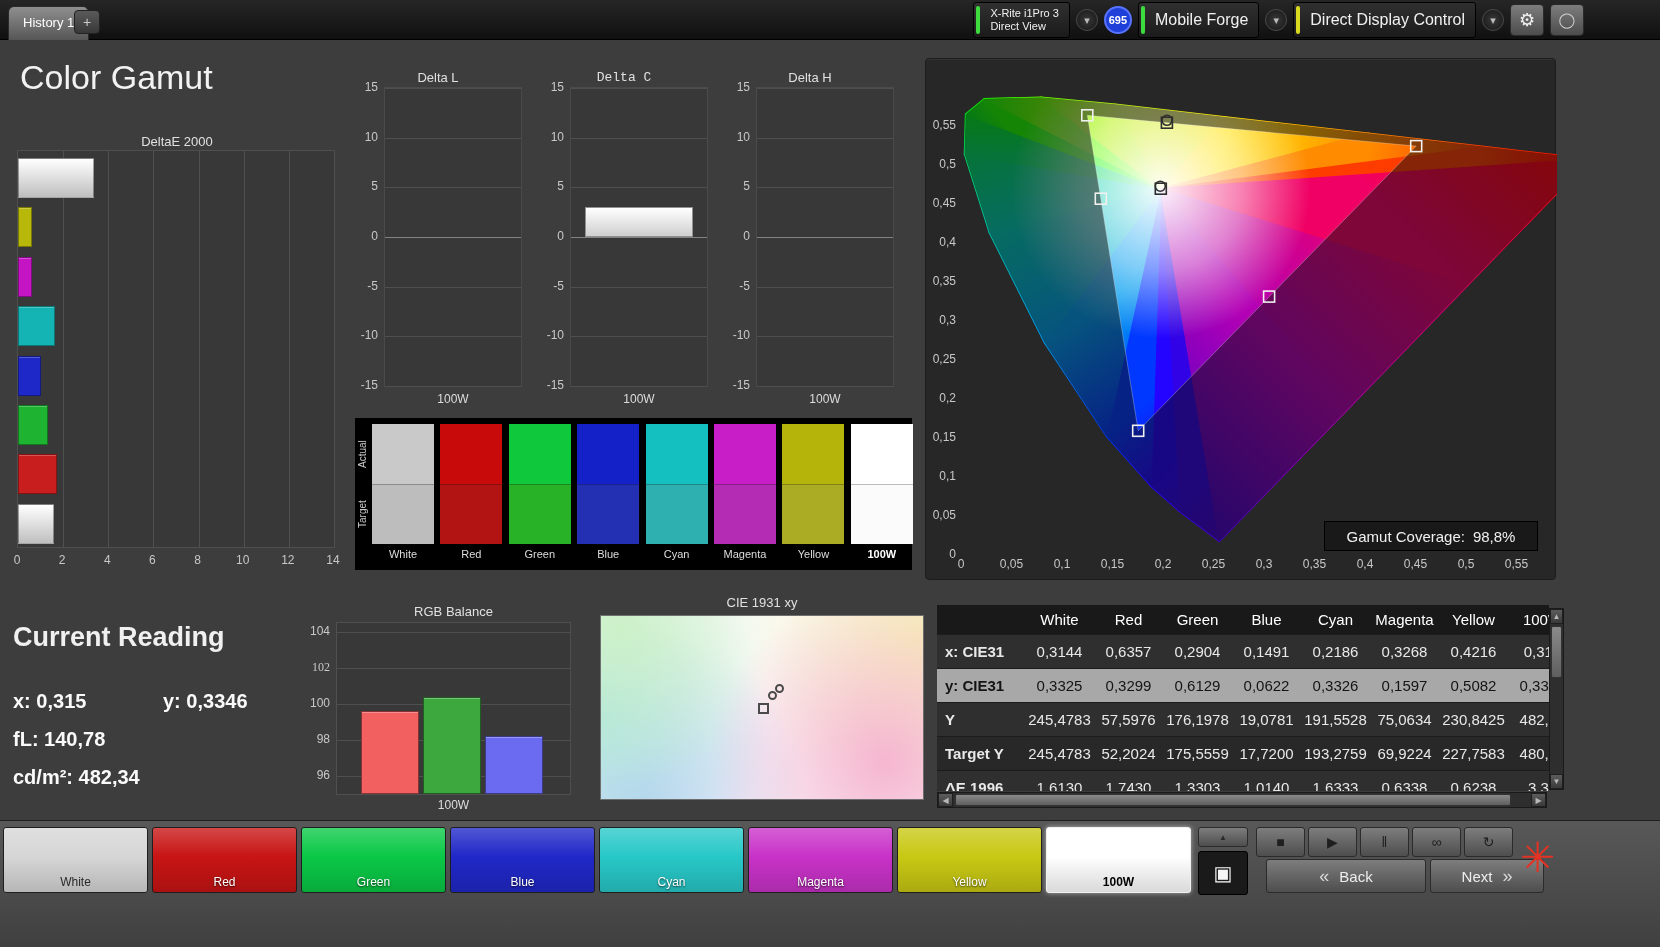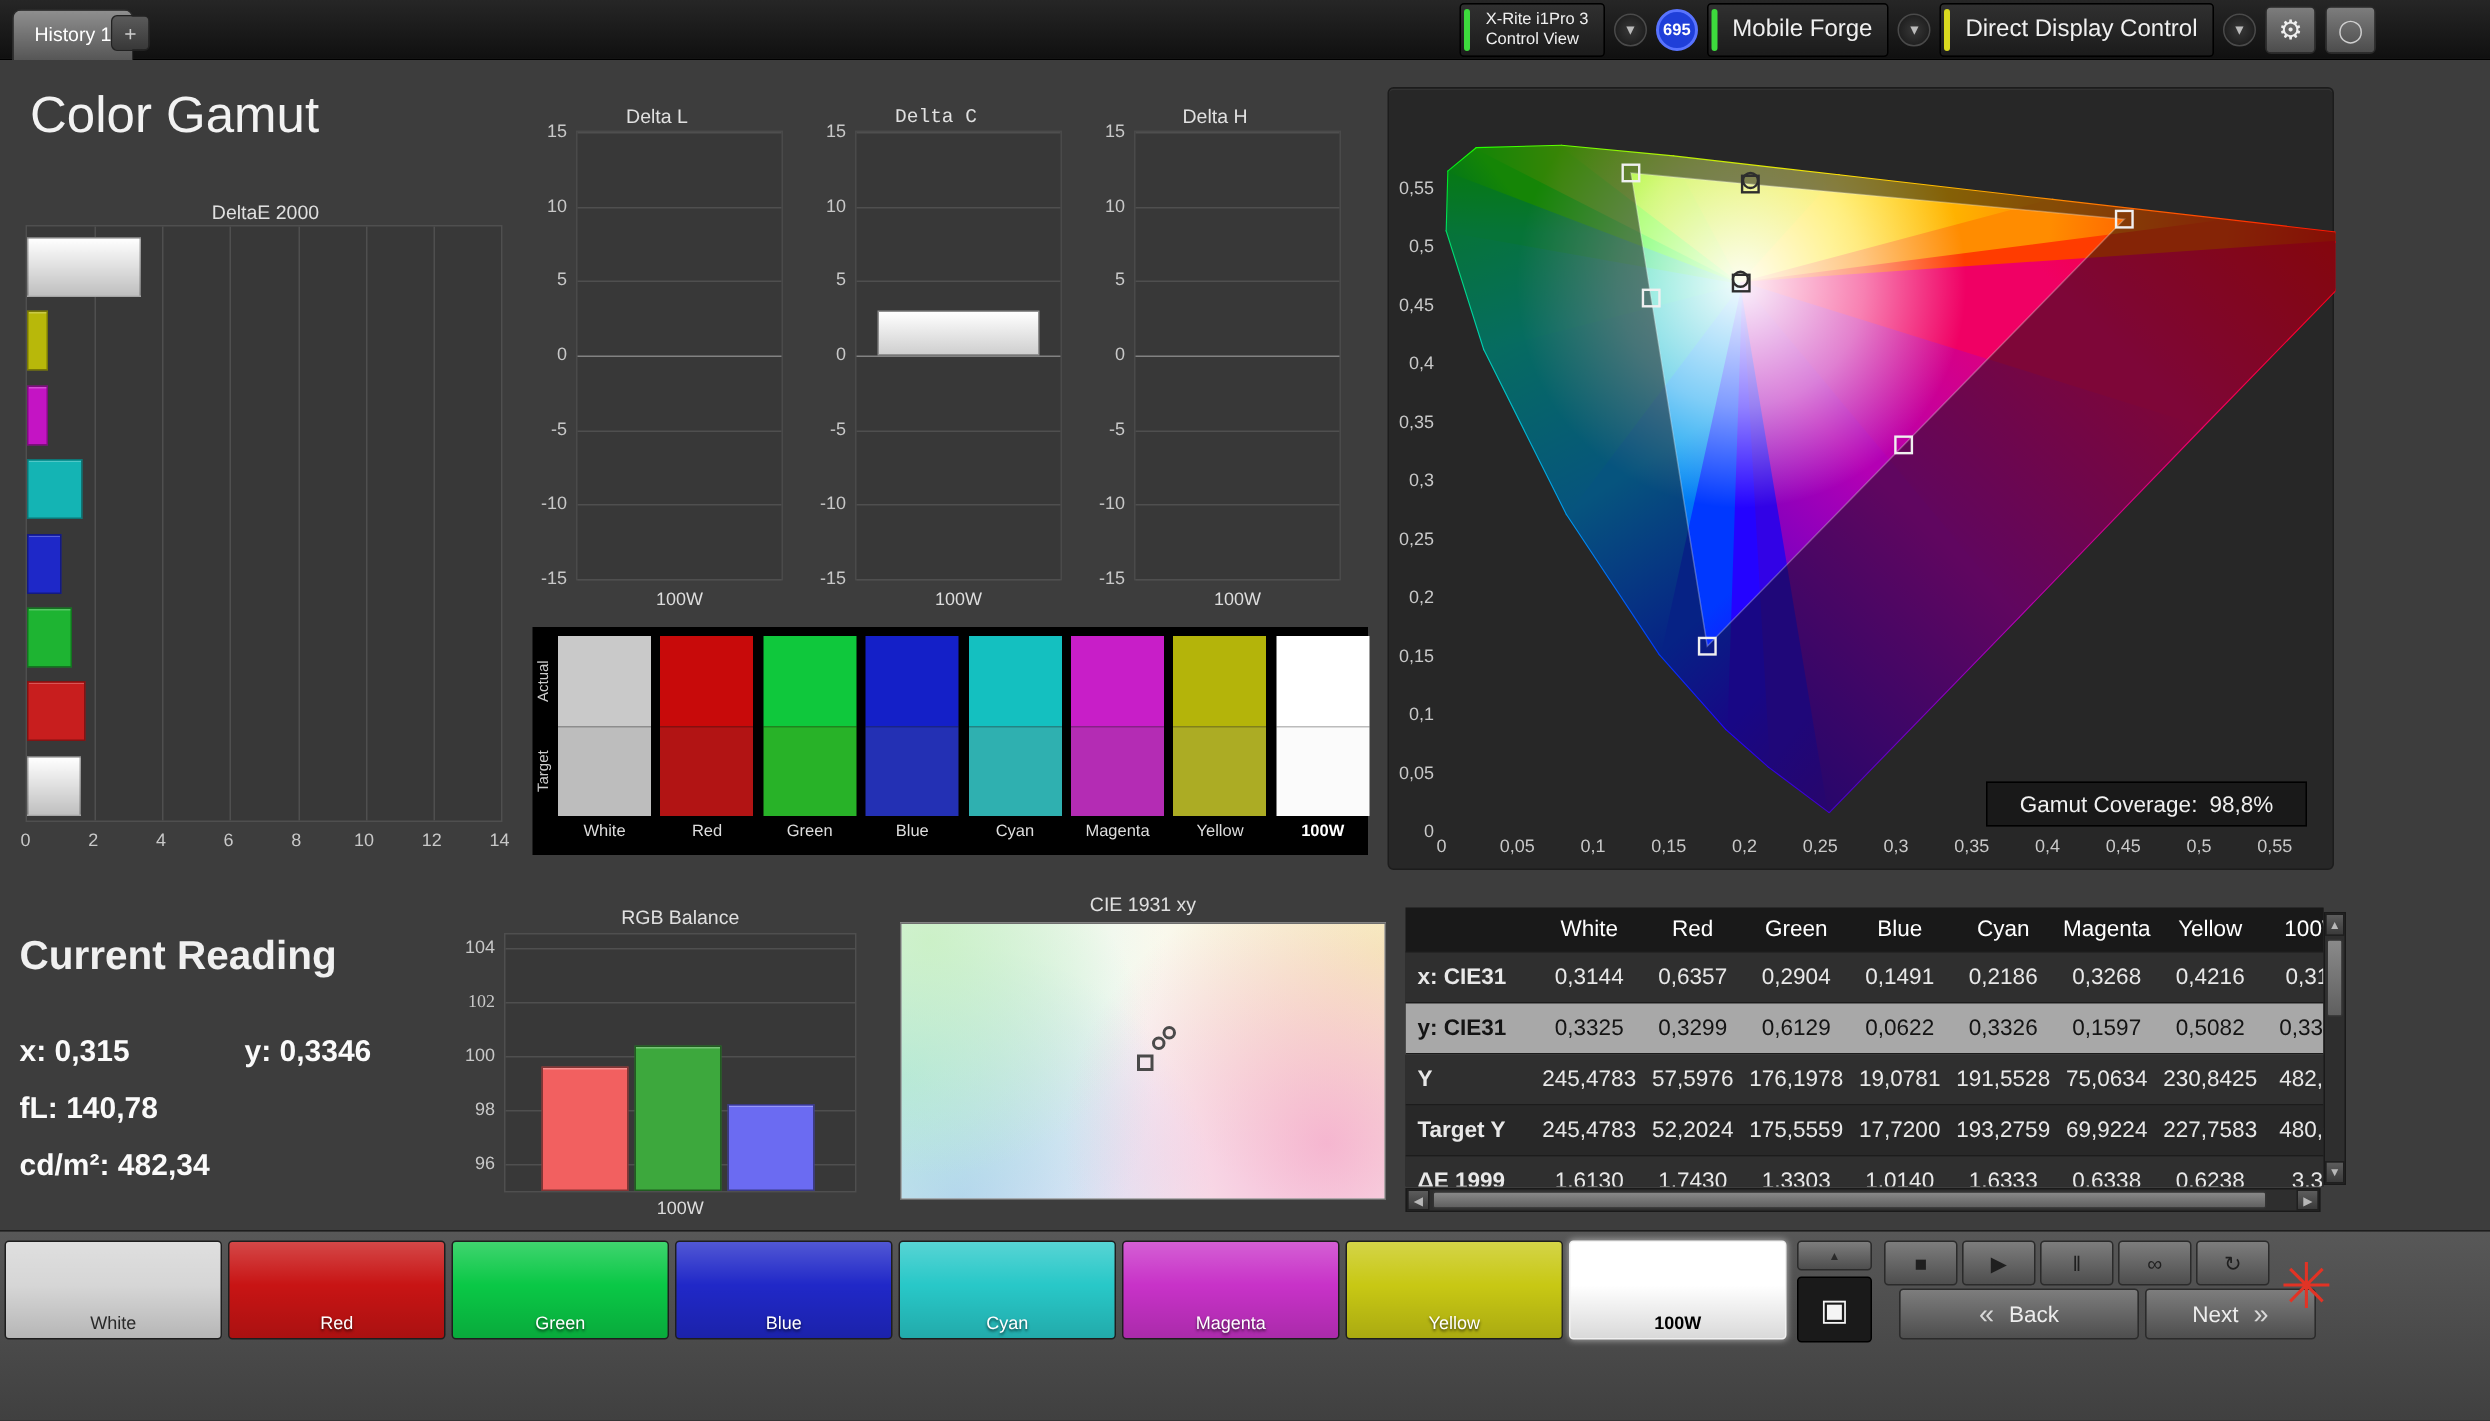--- a/index.html
+++ b/index.html
@@ -143,21 +143,21 @@
 <div class="app">
 
   <div class="topbar">
     <div class="tab">History 1</div>
     <div class="tab-add">+</div>
     <div class="topbar-right">
       <div class="device-btn">
         <div class="status-stripe" style="background: rgb(61, 219, 61);"></div>
         <div class="device-lines">
           <span>X-Rite i1Pro 3</span>
-          <span>Control View</span>
+          <span>Direct View</span>
         </div>
       </div>
       <div class="chev"><span>▾</span></div>
       <div class="badge" style="background: rgb(31, 63, 217);">695</div>
       <div class="device-btn">
         <div class="status-stripe" style="background: rgb(61, 219, 61);"></div>
         <div class="device-single">Mobile Forge</div>
       </div>
       <div class="chev"><span>▾</span></div>
       <div class="device-btn">
@@ -555,21 +555,21 @@
           <div class="tcell">245,4783</div>
           <div class="tcell">52,2024</div>
           <div class="tcell">175,5559</div>
           <div class="tcell">17,7200</div>
           <div class="tcell">193,2759</div>
           <div class="tcell">69,9224</div>
           <div class="tcell">227,7583</div>
           <div class="tcell">480,00</div>
         </div>
         <div class="trow odd">
-          <div class="tcell lbl">ΔE 1999</div>
+          <div class="tcell lbl">ΔE 1996</div>
           <div class="tcell">1,6130</div>
           <div class="tcell">1,7430</div>
           <div class="tcell">1,3303</div>
           <div class="tcell">1,0140</div>
           <div class="tcell">1,6333</div>
           <div class="tcell">0,6338</div>
           <div class="tcell">0,6238</div>
           <div class="tcell">3,35</div>
         </div>
       </div>

